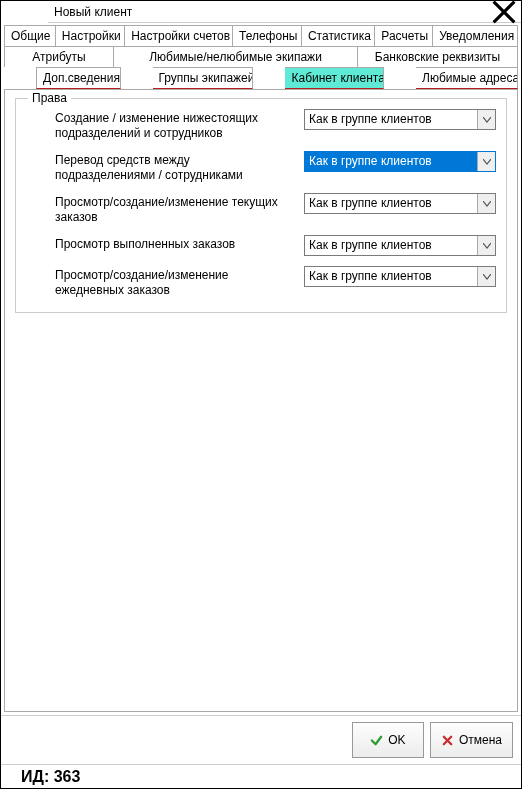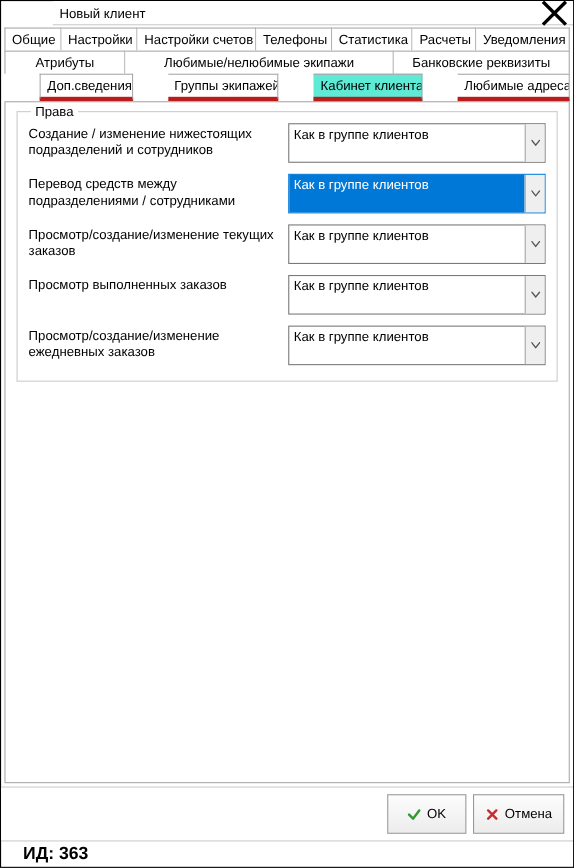--- a/index.html
+++ b/index.html
@@ -47,21 +47,21 @@
     padding: 3px 6px;
     font-size: 12px;
     text-align: center;
     flex: 1 1 auto;
     white-space: nowrap;
     overflow: hidden;
     position: relative;
     cursor: pointer;
   }
   .tabrow .tab + .tab { border-left: none; }
-  .tabrow.row3 .tab { border-bottom: 4px solid #b91c1c; margin-left: 32px; }
+  .tabrow.row3 .tab { border-bottom: 1px solid #b91c1c; margin-left: 32px; }
   .tab.active {
     background: #5eead4;
     border-bottom: 1px solid #fff;
     z-index: 2;
   }
   
   .content {
     flex: 1;
     margin: 0 3px 3px 3px;
     border: 1px solid #aaa;
@@ -81,33 +81,34 @@
     top: -8px;
     left: 12px;
     background: #fff;
     padding: 0 4px;
     font-size: 12px;
   }
   .form-row {
     display: flex;
     align-items: flex-start;
     margin-bottom: 10px;
-    gap: 6px;
+    gap: 19px;
+    margin-left: 29px;
   }
   .form-row:last-child { margin-bottom: 0; }
   .form-label {
     flex: 0 0 230px;
     font-size: 12px;
     line-height: 1.25;
     padding-top: 2px;
   }
   .combo {
     flex: 1;
     display: flex;
-    height: 36px;
+    height: 21px;
     border: 1px solid #7a7a7a;
     background: #fff;
   }
   .combo.focused {
     border: 1px solid #0078d7;
   }
   .combo .combo-text {
     flex: 1;
     padding: 2px 4px;
     font-size: 12px;

